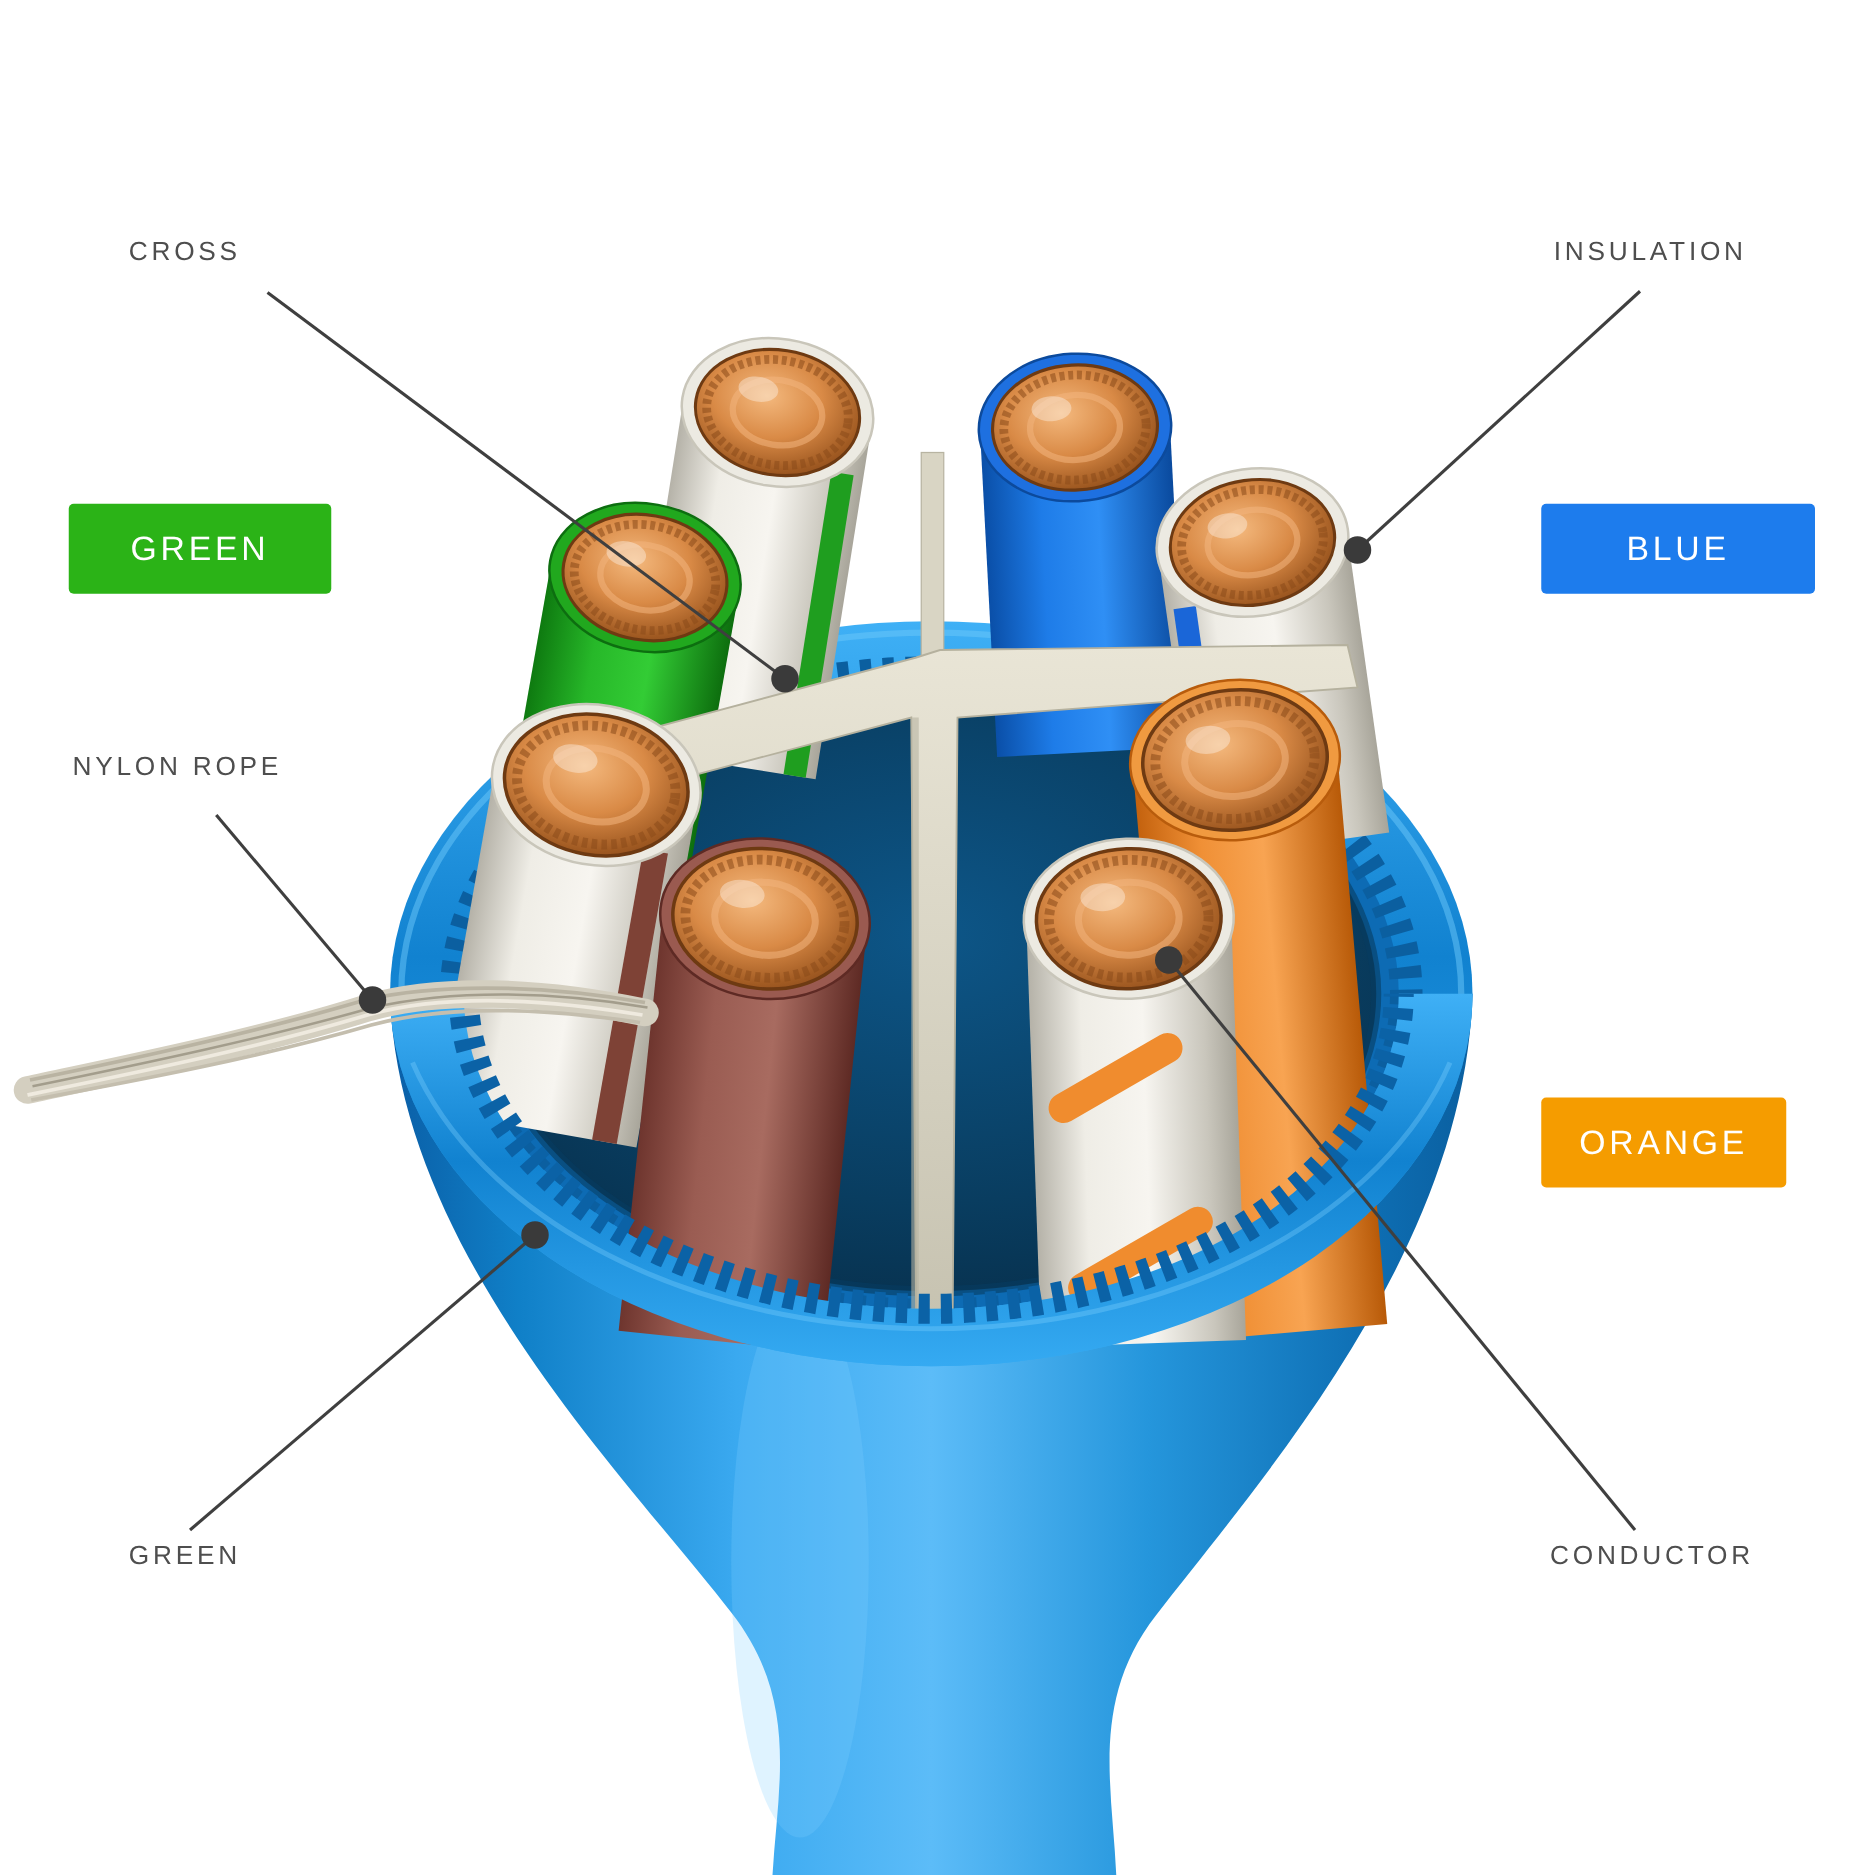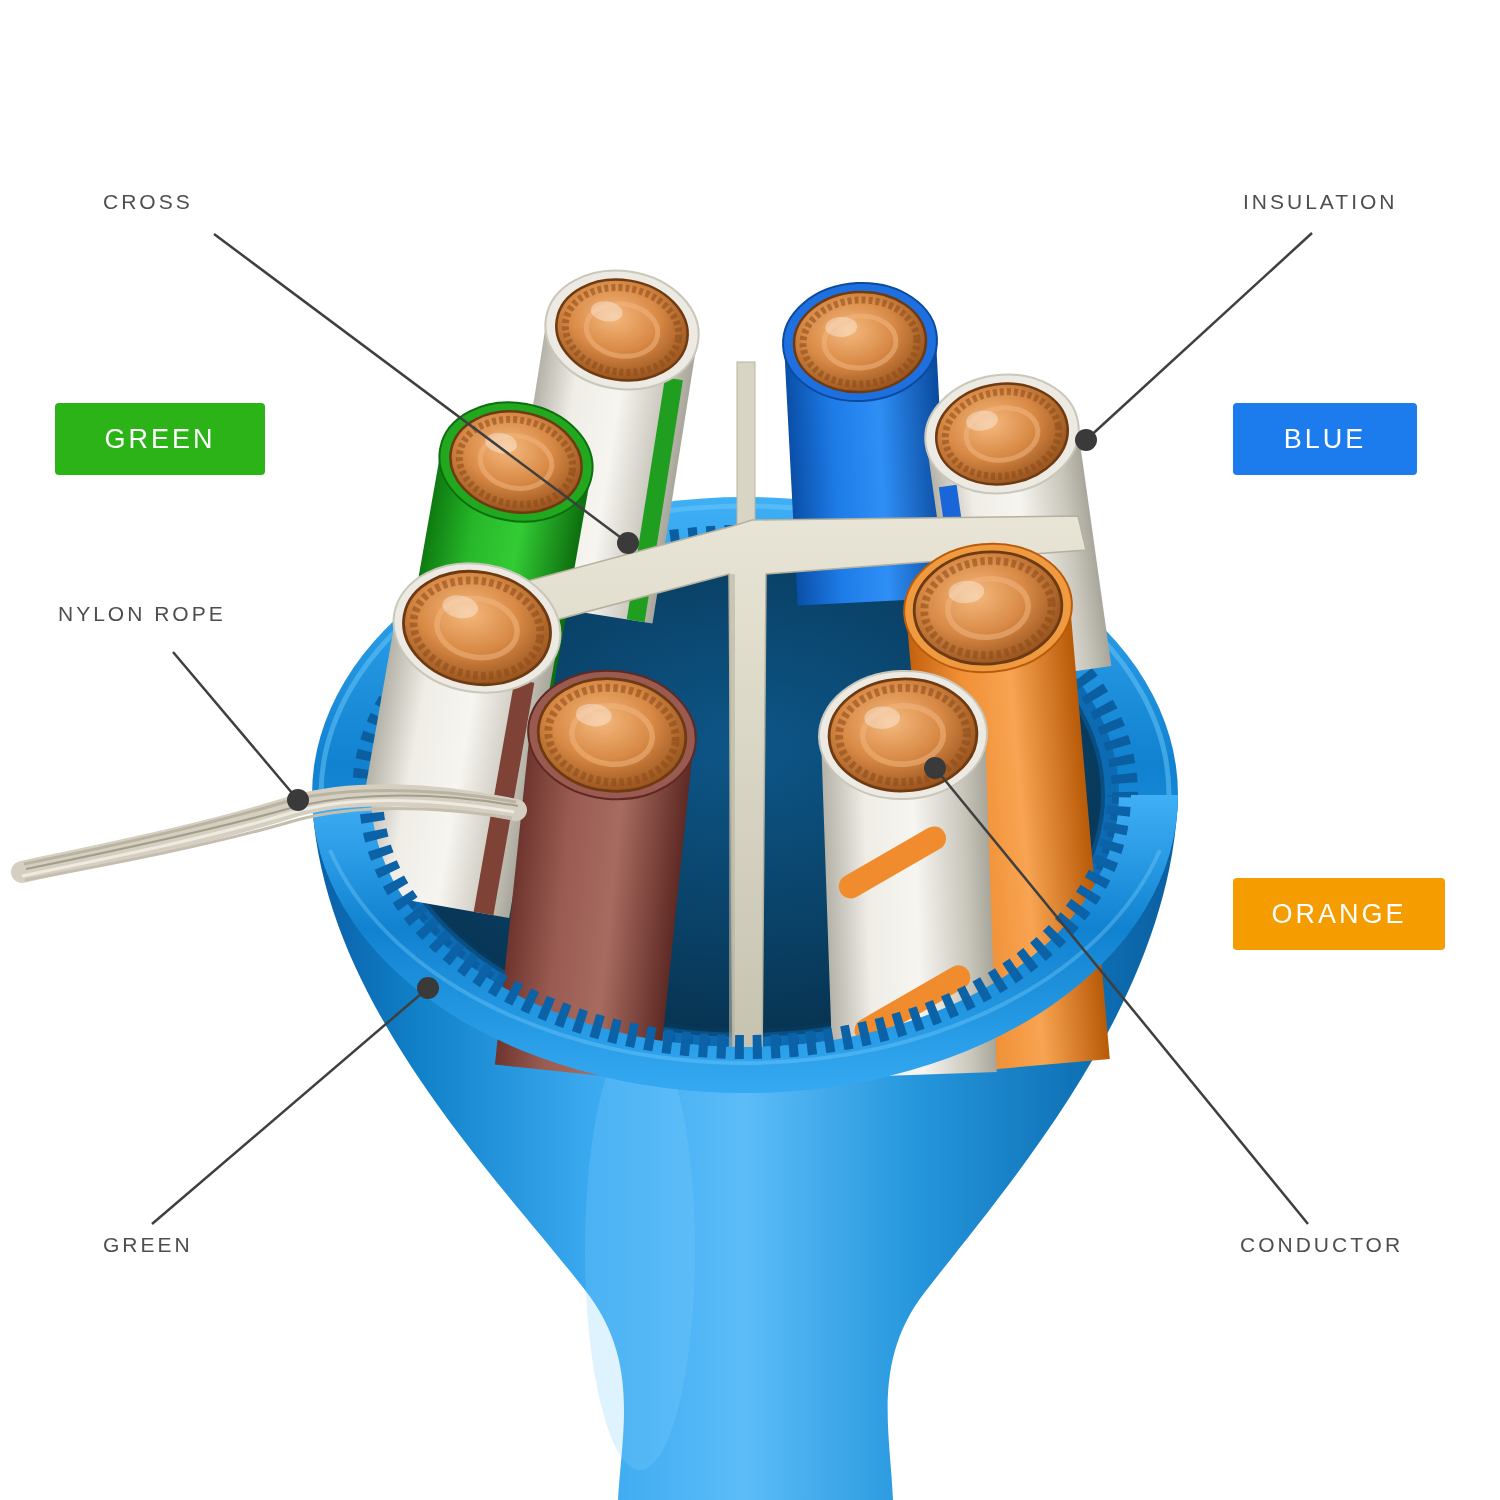--- a/index.html
+++ b/index.html
@@ -30,23 +30,23 @@
     white-space:nowrap;
   }
   
   .cross-label{left:103px;top:190px;}
   .insulation-label{left:1243px;top:190px;}
   .nylon-label{left:58px;top:602px;}
   .jacket-label{left:103px;top:1233px;}
   .conductor-label{left:1240px;top:1233px;}
   
   .badge-green{left:55px;top:403px;}
-  .badge-blue{left:1233px;top:403px;width:184px;}
+  .badge-blue{left:1233px;top:403px;width:219px;}
   .badge-brown{left:55px;top:878px;}
-  .badge-orange{left:1233px;top:878px;width:212px;}
+  .badge-orange{left:1233px;top:878px;width:196px;}
 </style>
 </head>
 <body>
 
 <div class="stage">
 
   <svg width="1500" height="1500" viewBox="0 0 1500 1500">
     <defs>
       <linearGradient id="coneGrad" x1="0" y1="0" x2="1" y2="0">
         <stop offset="0" stop-color="#0a5ea6"></stop>

